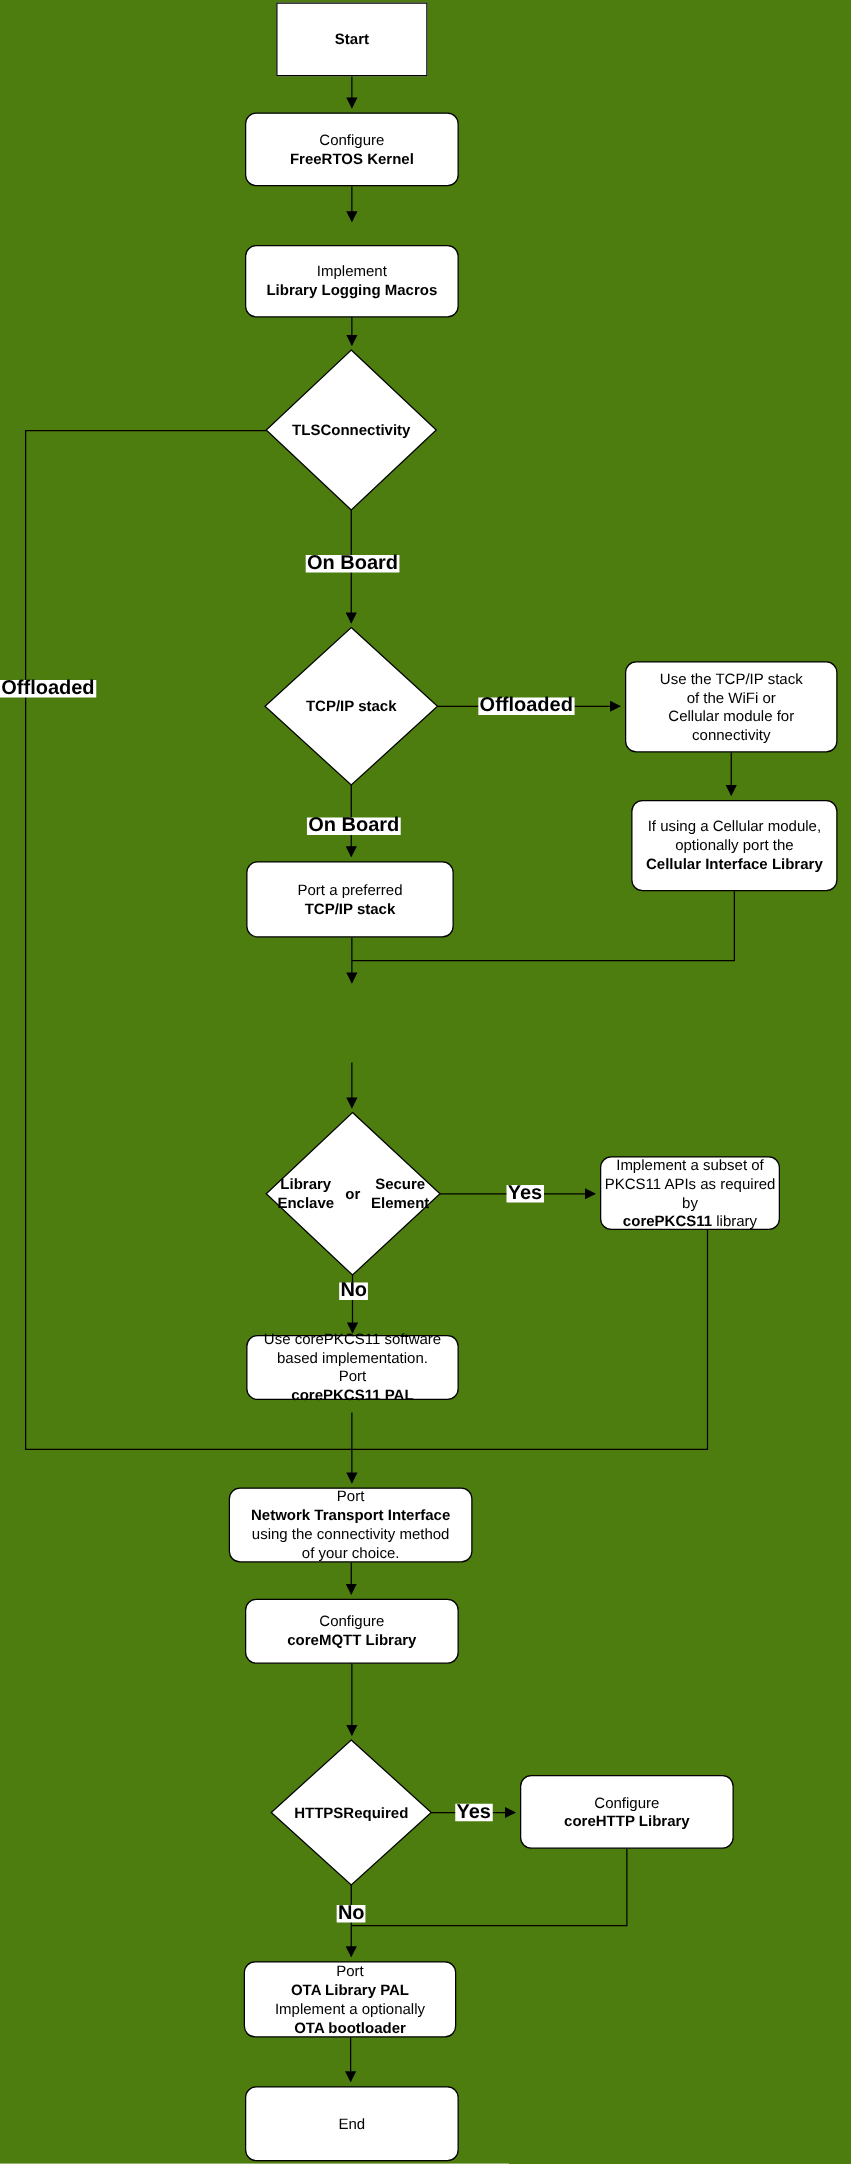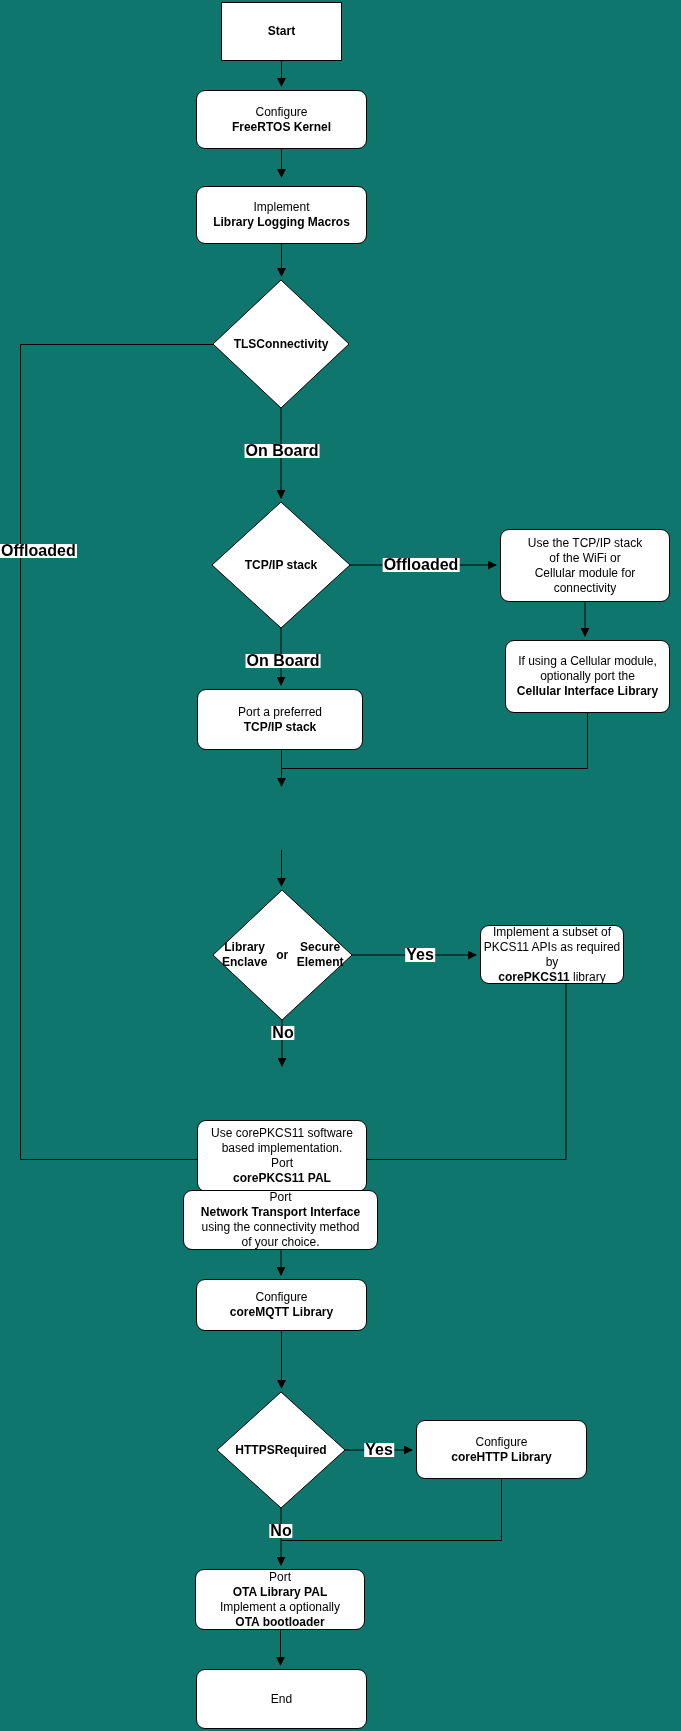--- a/index.html
+++ b/index.html
@@ -1,20 +1,20 @@
 <!DOCTYPE html>
 <html><head>
 <meta charset="utf-8">
 <style>
   html, body { margin: 0; padding: 0; background: #ffffff; }
   #canvas {
     position: relative;
     width: 681px;
     height: 1731px;
-    background: #0f766e;
+    background: #4d7c0f;
     font-family: "Liberation Sans", sans-serif;
     color: #000000;
     overflow: hidden;
   }
   #edges {
     position: absolute;
     left: 0; top: 0;
     z-index: 1;
   }
   .node {
@@ -106,21 +106,21 @@
 
   <div class="node" style="left:221px;top:2px;width:121px;height:59px">
     <div class="b">Start</div>
   </div>
 
   <div class="node rounded" style="left:196px;top:90px;width:171px;height:59px">
     <div>Configure</div>
     <div class="b">FreeRTOS Kernel</div>
   </div>
 
-  <div class="node rounded" style="left:196px;top:186px;width:171px;height:58px">
+  <div class="node rounded" style="left:196px;top:196px;width:171px;height:58px">
     <div>Implement</div>
     <div class="b">Library Logging Macros</div>
   </div>
 
   <div class="diamond-label" style="left:213px;top:280px;width:136px;height:128px">
     <div>TLS</div>
     <div>Connectivity</div>
   </div>
 
   <div class="diamond-label" style="left:212px;top:502px;width:138px;height:126px">
@@ -151,21 +151,21 @@
     <div>or</div>
     <div>Secure Element</div>
   </div>
 
   <div class="node rounded" style="left:480px;top:925px;width:144px;height:59px">
     <div>Implement a subset of</div>
     <div>PKCS11 APIs as required by</div>
     <div><span class="b">corePKCS11</span><span> library</span></div>
   </div>
 
-  <div class="node rounded" style="left:197px;top:1120px;width:170px;height:72px">
+  <div class="node rounded" style="left:197px;top:1068px;width:170px;height:52px">
     <div>Use corePKCS11 software</div>
     <div>based implementation.</div>
     <div>Port</div>
     <div class="b">corePKCS11 PAL</div>
   </div>
 
   <div class="node rounded" style="left:183px;top:1190px;width:195px;height:60px">
     <div>Port</div>
     <div class="b">Network Transport Interface</div>
     <div>using the connectivity method</div>

